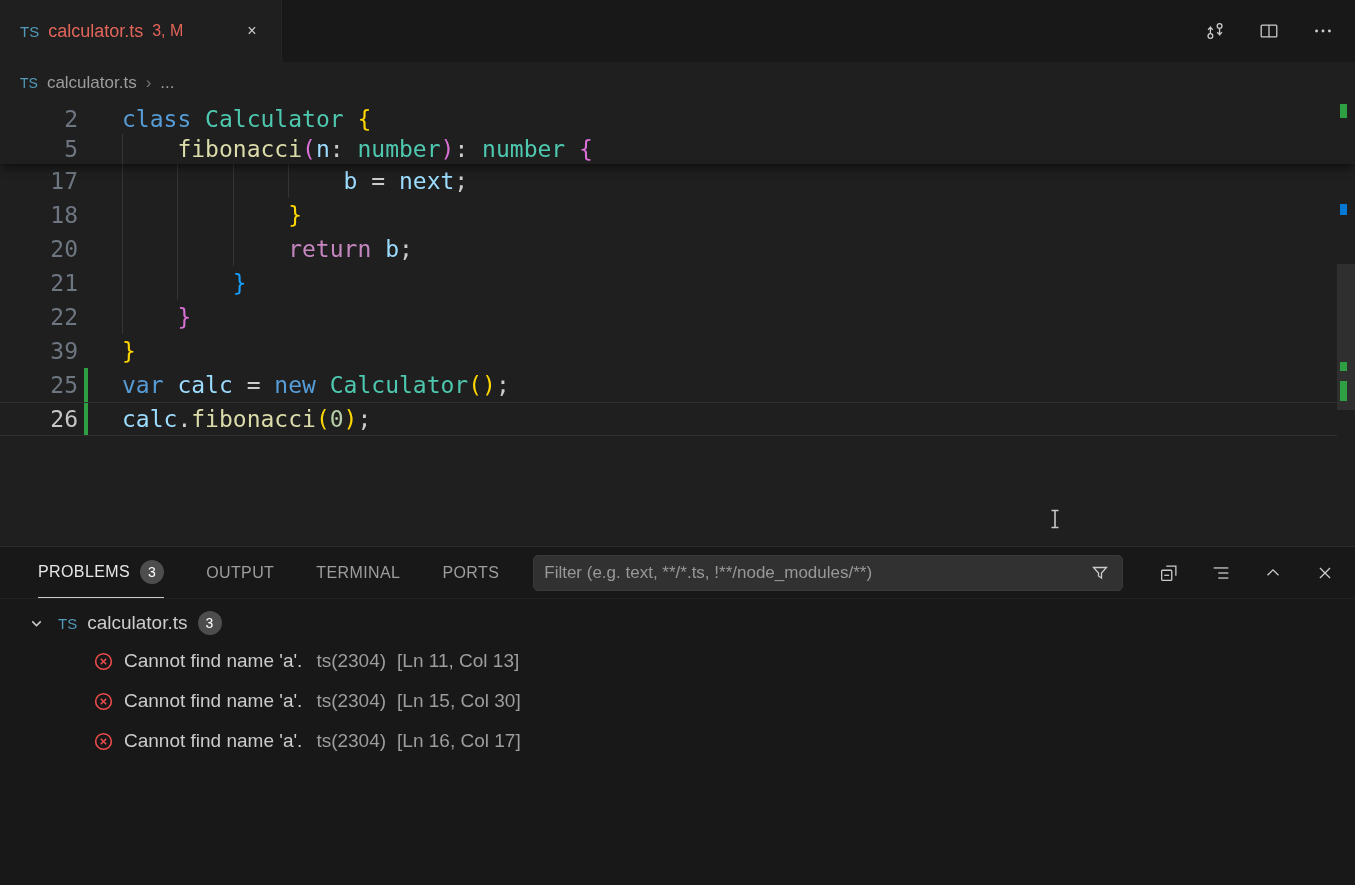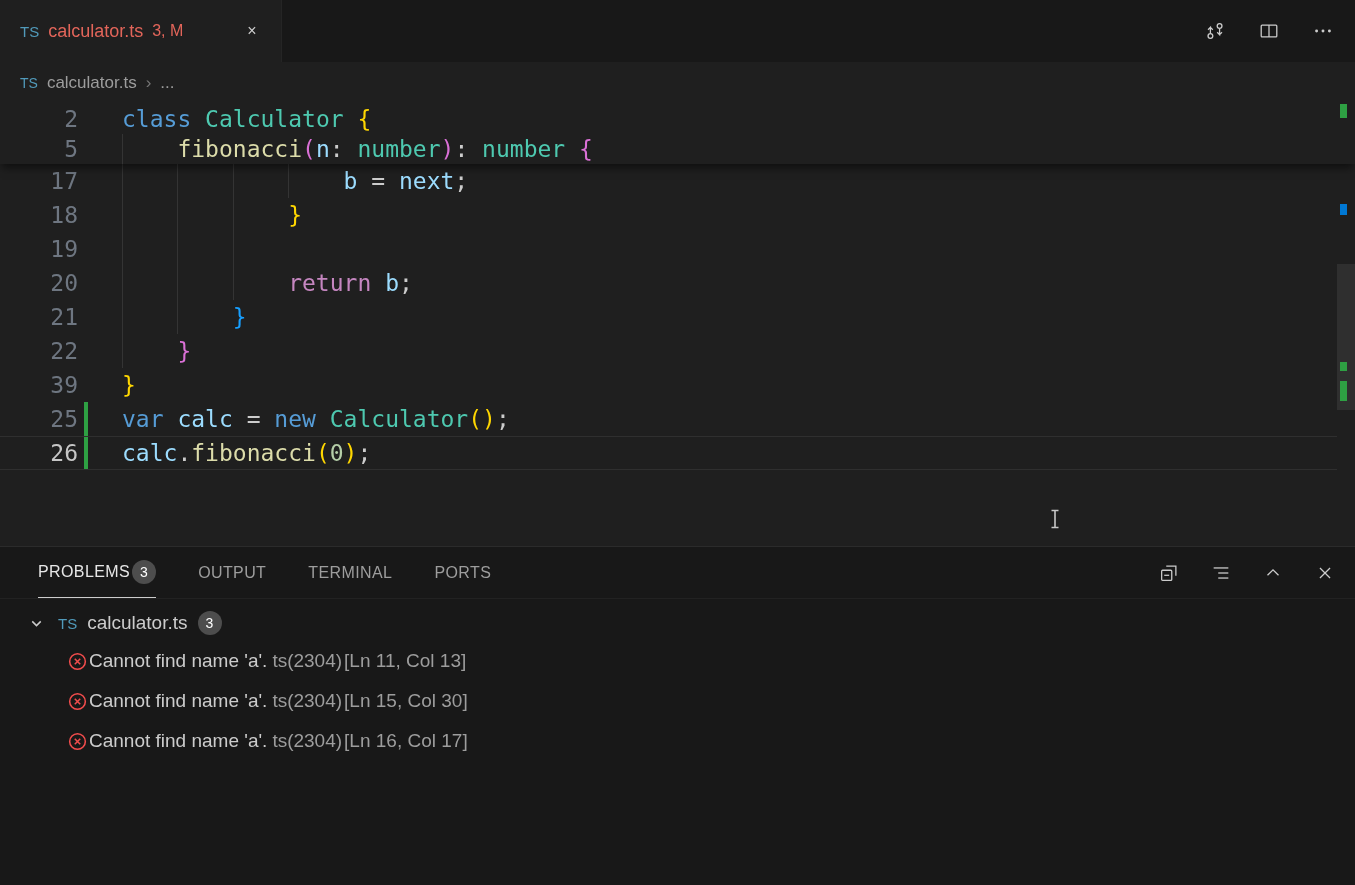--- a/index.html
+++ b/index.html
@@ -49,38 +49,38 @@
   .overview-ruler { position:absolute; right:0; top:0; width:18px; height:100%; z-index:4; }
   .ruler-thumb { position:absolute; right:0; width:18px; background:rgba(121,121,121,0.18); }
   .ruler-mark { position:absolute; right:8px; width:7px; display:block; }
 
   .mouse-ibeam { position:absolute; left:1048px; top:404px; z-index:6; }
 
   
   .panel { height:339px; background:#181818; border-top:1px solid #2b2b2b; }
   .panel-header { height:52px; display:flex; align-items:center; padding:0 18px 0 38px; border-bottom:1px solid #222222; }
   .panel-tabs { display:flex; gap:42px; height:100%; }
-  .panel-tab { display:flex; align-items:center; gap:2px; font-size:16px; letter-spacing:0.4px; color:#9d9d9d; height:100%; cursor:pointer; }
+  .panel-tab { display:flex; align-items:center; gap:10px; font-size:16px; letter-spacing:0.4px; color:#9d9d9d; height:100%; cursor:pointer; }
   .panel-tab.active { color:#e7e7e7; border-bottom:1px solid #cccccc; }
   .badge {
     min-width:24px; height:24px; border-radius:12px; background:#4d4d4d; color:#ffffff;
     font-size:14px; display:flex; align-items:center; justify-content:center; padding:0 6px;
   }
   .filter-box {
     margin-left:34px; width:590px; height:36px; background:#313131; border:1px solid #3a3a3a;
     border-radius:5px; display:flex; align-items:center; padding:0 10px; gap:8px;
   }
   .filter-input { flex:1; background:transparent; border:none; outline:none; color:#cccccc; font-size:17px; font-family:inherit; }
   .filter-input::placeholder { color:#989898; }
   .panel-actions { margin-left:auto; display:flex; align-items:center; gap:28px; }
 
   .problems { padding-top:6px; }
   .file-row { height:36px; display:flex; align-items:center; gap:10px; padding-left:24px; font-size:19px; color:#cccccc; cursor:pointer; }
   .file-row .ts-icon { font-size:15px; }
-  .problem-row { height:40px; display:flex; align-items:center; gap:2px; padding-left:60px; font-size:19px; color:#cccccc; cursor:pointer;margin-left:8px; }
+  .problem-row { height:40px; display:flex; align-items:center; gap:11px; padding-left:94px; font-size:19px; color:#cccccc; cursor:pointer; }
   .problem-source, .problem-pos { color:#9d9d9d; }
   .problem-source { margin-left:3px; }
 </style>
 </head>
 <body>
 
 <div class="tab-bar">
   <div class="tab">
     <span class="ts-icon">TS</span>
     <span class="tab-filename">calculator.ts</span>
@@ -120,21 +120,20 @@
 </div>
 
 <div class="editor">
   <div class="sticky">
       <div class="code-line"><span class="line-num">2</span><span class="code-text"><span style="color: rgb(86, 156, 214);">class</span><span style="color: rgb(204, 204, 204);"> </span><span style="color: rgb(78, 201, 176);">Calculator</span><span style="color: rgb(204, 204, 204);"> </span><span style="color: rgb(255, 215, 0);">{</span></span></div>
       <div class="code-line"><span class="line-num">5</span><i class="indent-guide" style="left: 122px;"></i><span class="code-text"><span style="color: rgb(204, 204, 204);">    </span><span style="color: rgb(220, 220, 170);">fibonacci</span><span style="color: rgb(218, 112, 214);">(</span><span style="color: rgb(156, 220, 254);">n</span><span style="color: rgb(204, 204, 204);">: </span><span style="color: rgb(78, 201, 176);">number</span><span style="color: rgb(218, 112, 214);">)</span><span style="color: rgb(204, 204, 204);">: </span><span style="color: rgb(78, 201, 176);">number</span><span style="color: rgb(204, 204, 204);"> </span><span style="color: rgb(218, 112, 214);">{</span></span></div>
     </div>
   <div>
       <div class="code-line"><span class="line-num">17</span><i class="indent-guide" style="left: 122px;"></i><i class="indent-guide" style="left: 177.36px;"></i><i class="indent-guide" style="left: 232.72px;"></i><i class="indent-guide" style="left: 288.08px;"></i><span class="code-text"><span style="color: rgb(204, 204, 204);">                </span><span style="color: rgb(156, 220, 254);">b</span><span style="color: rgb(204, 204, 204);"> = </span><span style="color: rgb(156, 220, 254);">next</span><span style="color: rgb(204, 204, 204);">;</span></span></div>
       <div class="code-line"><span class="line-num">18</span><i class="indent-guide" style="left: 122px;"></i><i class="indent-guide" style="left: 177.36px;"></i><i class="indent-guide" style="left: 232.72px;"></i><span class="code-text"><span style="color: rgb(204, 204, 204);">            </span><span style="color: rgb(255, 215, 0);">}</span></span></div>
-      <div class="code-line"><span class="line-num">19</span><i class="indent-guide" style="left: 122px;"></i><i class="indent-guide" style="left: 177.36px;"></i><i class="indent-guide" style="left: 232.72px;"></i><span class="code-text"></span></div>
       <div class="code-line"><span class="line-num">20</span><i class="indent-guide" style="left: 122px;"></i><i class="indent-guide" style="left: 177.36px;"></i><i class="indent-guide" style="left: 232.72px;"></i><span class="code-text"><span style="color: rgb(204, 204, 204);">            </span><span style="color: rgb(197, 134, 192);">return</span><span style="color: rgb(204, 204, 204);"> </span><span style="color: rgb(156, 220, 254);">b</span><span style="color: rgb(204, 204, 204);">;</span></span></div>
       <div class="code-line"><span class="line-num">21</span><i class="indent-guide" style="left: 122px;"></i><i class="indent-guide" style="left: 177.36px;"></i><span class="code-text"><span style="color: rgb(204, 204, 204);">        </span><span style="color: rgb(23, 159, 255);">}</span></span></div>
       <div class="code-line"><span class="line-num">22</span><i class="indent-guide" style="left: 122px;"></i><span class="code-text"><span style="color: rgb(204, 204, 204);">    </span><span style="color: rgb(218, 112, 214);">}</span></span></div>
       <div class="code-line"><span class="line-num">39</span><span class="code-text"><span style="color: rgb(255, 215, 0);">}</span></span></div>
       <div class="code-line"><span class="line-num">25</span><i class="git-bar"></i><span class="code-text"><span style="color: rgb(86, 156, 214);">var</span><span style="color: rgb(204, 204, 204);"> </span><span style="color: rgb(156, 220, 254);">calc</span><span style="color: rgb(204, 204, 204);"> = </span><span style="color: rgb(86, 156, 214);">new</span><span style="color: rgb(204, 204, 204);"> </span><span style="color: rgb(78, 201, 176);">Calculator</span><span style="color: rgb(255, 215, 0);">(</span><span style="color: rgb(255, 215, 0);">)</span><span style="color: rgb(204, 204, 204);">;</span></span></div>
       <div class="code-line current"><span class="line-num active">26</span><i class="git-bar"></i><span class="code-text"><span style="color: rgb(156, 220, 254);">calc</span><span style="color: rgb(204, 204, 204);">.</span><span style="color: rgb(220, 220, 170);">fibonacci</span><span style="color: rgb(255, 215, 0);">(</span><span style="color: rgb(181, 206, 168);">0</span><span style="color: rgb(255, 215, 0);">)</span><span style="color: rgb(204, 204, 204);">;</span></span></div>
     </div>
 
   <div class="overview-ruler">
     <div class="ruler-thumb" style="top: 160px; height: 146px;"></div>
@@ -162,20 +161,28 @@
         <span>OUTPUT</span>
       </div>
       <div class="panel-tab">
         <span>TERMINAL</span>
       </div>
       <div class="panel-tab">
         <span>PORTS</span>
       </div>
     </div>
 
+    <div class="filter-box">
+      <input class="filter-input" type="text" placeholder="Filter (e.g. text, **/*.ts, !**/node_modules/**)" style="">
+      <span class="icon-btn">
+        <svg width="18" height="18" viewBox="0 0 18 18">
+          <path d="M2.5 3.5 h13 l-5 5.5 v5 l-3 -2 v-3 z" stroke="#cccccc" stroke-width="1.3" fill="none"></path>
+        </svg>
+      </span>
+    </div>
 
     <div class="panel-actions">
       <span class="icon-btn">
         <svg width="22" height="22" viewBox="0 0 24 24">
           <path d="M9 4.5 h10.5 v10.5"></path>
           <rect x="4" y="9" width="11" height="11" rx="1"></rect>
           <line x1="6.8" y1="14.5" x2="12.2" y2="14.5"></line>
         </svg>
       </span>
       <span class="icon-btn">

